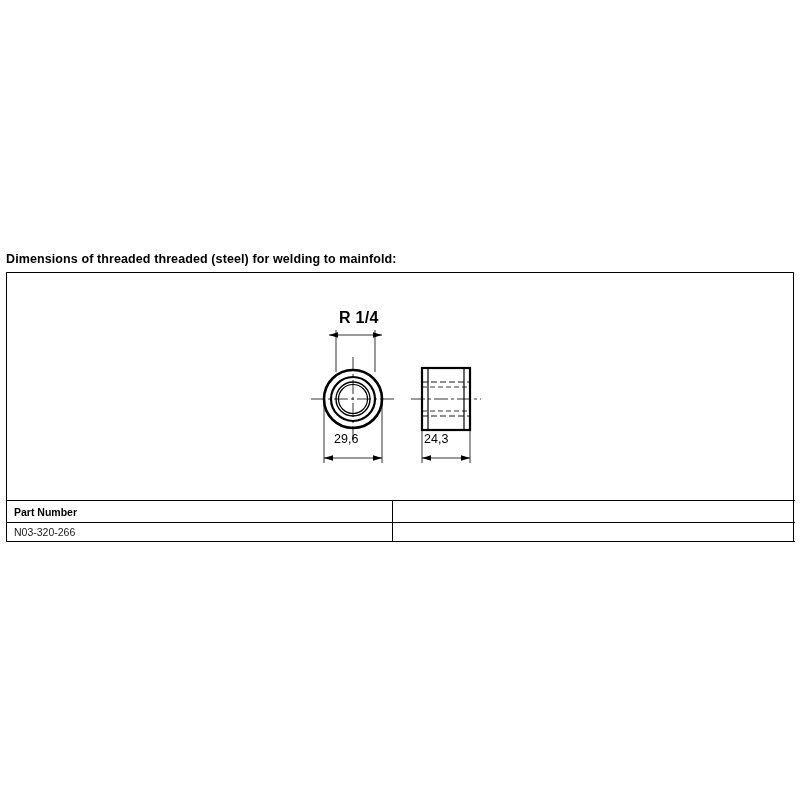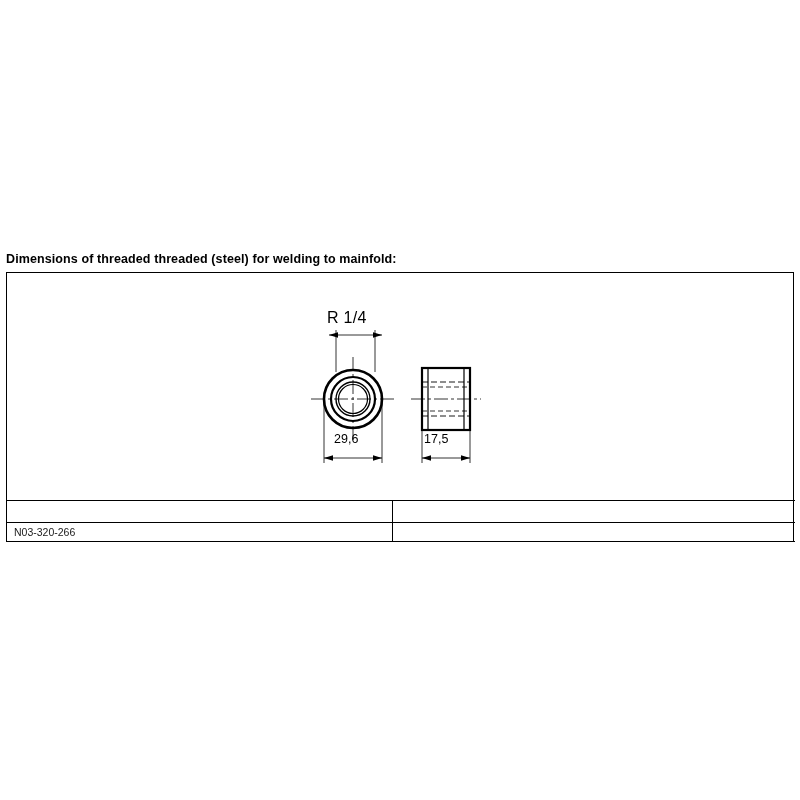--- a/index.html
+++ b/index.html
@@ -99,24 +99,24 @@
 
   
   .dwg {
     position: absolute;
     left: 0;
     top: 0;
   }
 
   .label-thread {
     position: absolute;
-    left: 320px;
+    left: 332px;
     top: 36px;
     font-size: 16px;
-    font-weight: normal;
+    font-weight: bold;
     letter-spacing: 0.3px;
   }
   .label-dim1 {
     position: absolute;
     left: 327px;
     top: 159px;
     font-size: 12.5px;
   }
   .label-dim2 {
     position: absolute;
@@ -132,21 +132,21 @@
 
   <div class="heading">Dimensions of threaded threaded (steel) for welding to mainfold:</div>
 
   <div class="frame">
 
     <div class="drawing-area">
 
       <div class="label-thread">R 1/4</div>
 
       <div class="label-dim1">29,6</div>
-      <div class="label-dim2">17,5</div>
+      <div class="label-dim2">24,3</div>
 
       <svg class="dwg" width="788" height="227" viewBox="0 0 788 227">
 
         <g>
 
           <circle cx="346" cy="126" r="29" fill="none" stroke="#000000" stroke-width="2.6"></circle>
 
           <circle cx="346" cy="126" r="22" fill="none" stroke="#000000" stroke-width="2.2"></circle>
 
           <circle cx="346" cy="126" r="17" fill="none" stroke="#000000" stroke-width="1.4"></circle>
@@ -196,20 +196,23 @@
           <line x1="463" y1="157" x2="463" y2="190" stroke="#000000" stroke-width="0.8"></line>
           <line x1="415" y1="185" x2="463" y2="185" stroke="#000000" stroke-width="0.8"></line>
           <polygon points="415,185 424,182.2 424,187.8" fill="#000000"></polygon>
           <polygon points="463,185 454,182.2 454,187.8" fill="#000000"></polygon>
         </g>
 
       </svg>
     </div>
 
     <div class="table-row row-header">
+      <div class="cell cell-left">
+        <span class="hdr-text">Part Number</span>
+      </div>
       <div class="cell cell-right">
         <span class="hdr-text"></span>
       </div>
     </div>
 
     <div class="table-row row-value">
       <div class="cell cell-left">
         <span class="val-text">N03-320-266</span>
       </div>
       <div class="cell cell-right">

